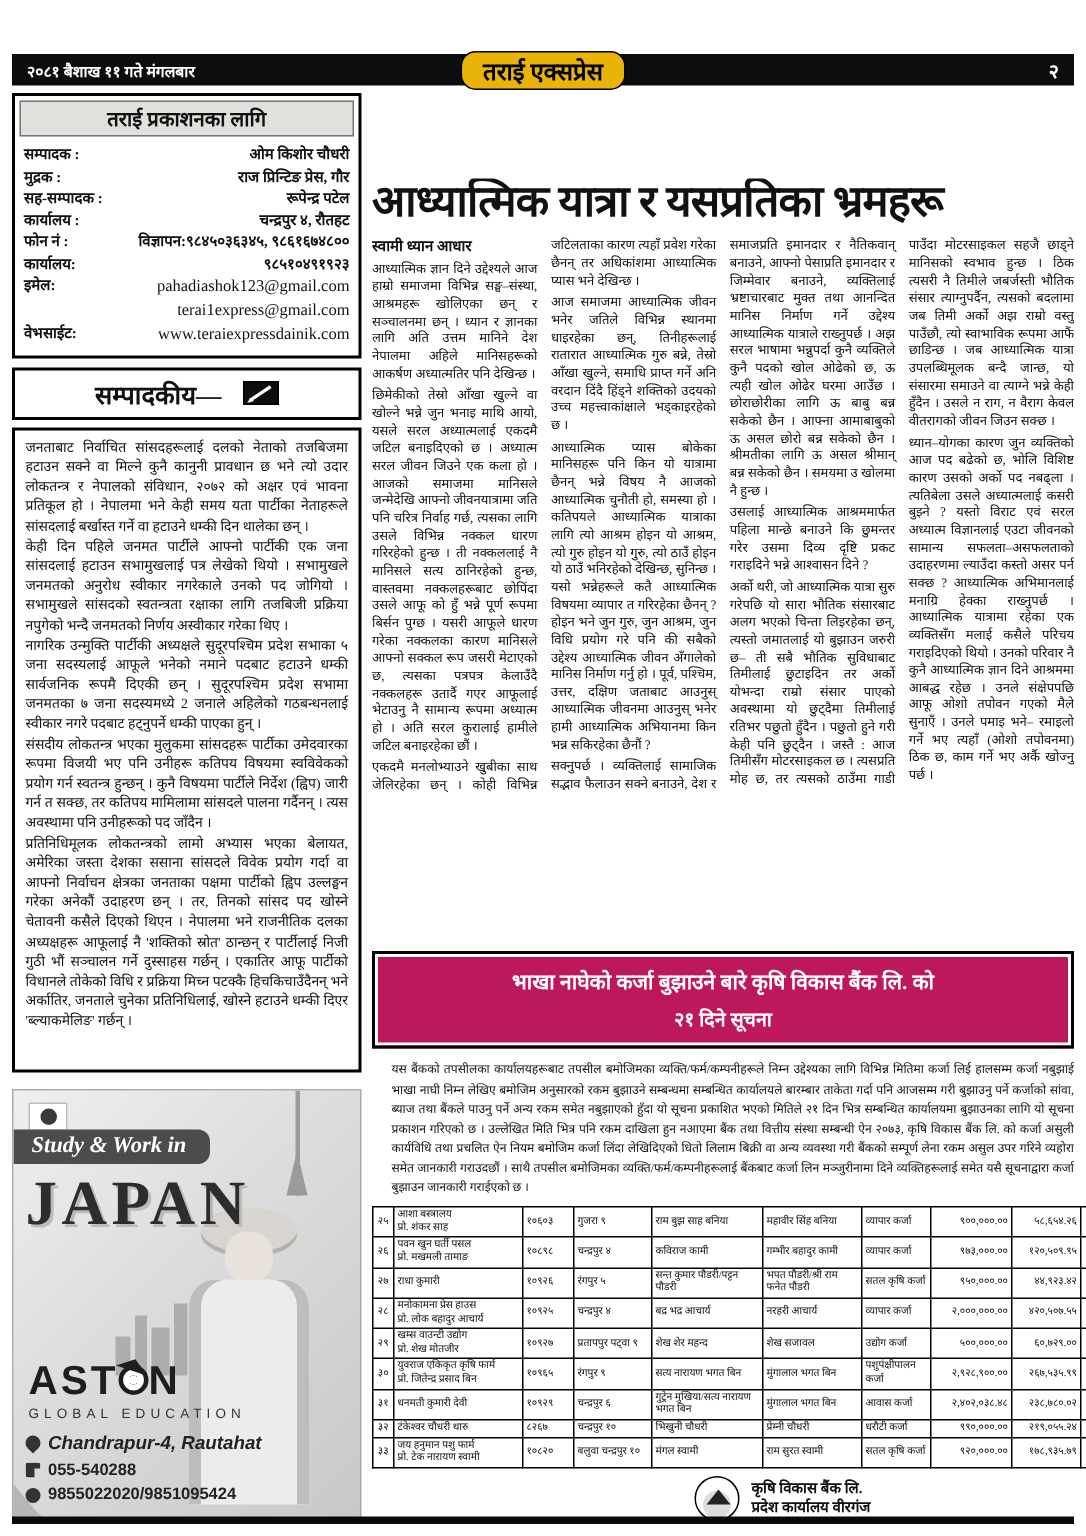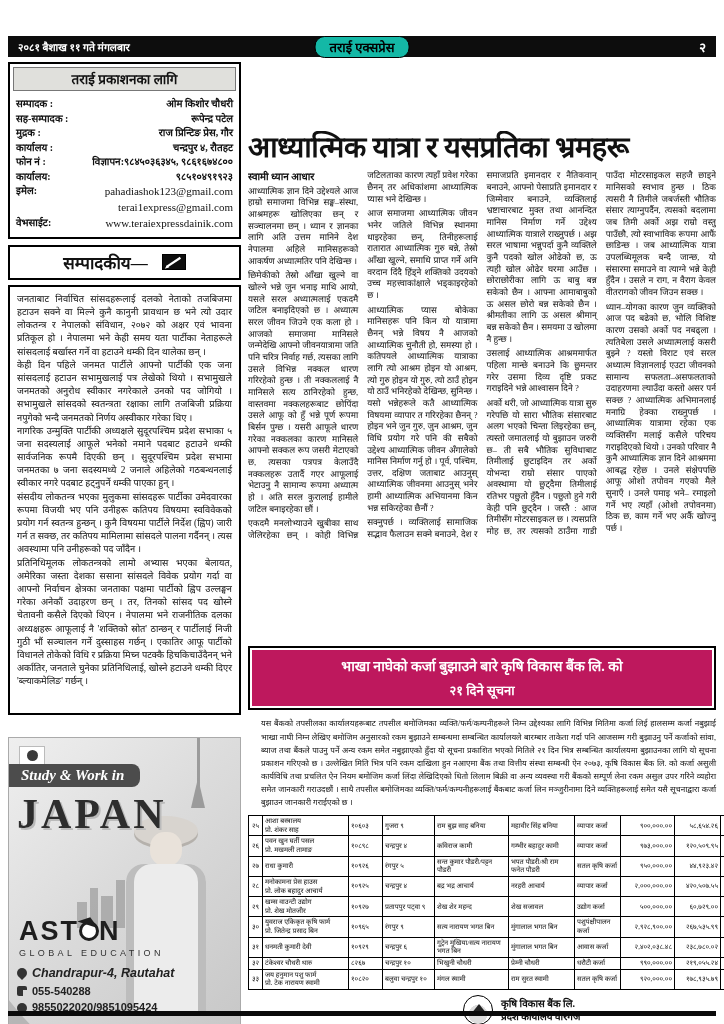--- a/index.html
+++ b/index.html
@@ -6,22 +6,22 @@
   html,body { width:724px; height:1024px; background:#f2f2ee; }
   body { font-family:"Liberation Serif","DejaVu Serif",serif; color:#111; }
   .page { width:724px; height:1024px; background:#ffffff; padding:6px 8px 0 8px; position:relative; overflow:hidden; }
 
   
   .topbar { margin-top:30px; height:21px; background:#0d0d0d; color:#fff;
             display:flex; align-items:center; position:relative; padding:0 10px; }
   .topbar .date { font-size:10.5px; font-weight:bold; }
   .topbar .pagenum { margin-left:auto; font-size:13px; font-weight:bold; }
   .masthead { position:absolute; left:50%; top:50%; transform:translate(-50%,-50%);
-              background:#14b8a6; color:#000; border:1.5px solid #000; border-radius:10px;
-              padding:1px 14px; font-size:13px; font-weight:bold; white-space:nowrap; }
+              background:#eab308; color:#000; border:1.5px solid #000; border-radius:10px;
+              padding:1px 14px; font-size:16px; font-weight:bold; white-space:nowrap; }
 
   
   .content { display:flex; gap:7px; margin-top:5px;align-items:flex-end; }
   .leftcol { width:233px; flex:none; display:flex; flex-direction:column; }
   .maincol { flex:1; min-width:0; }
 
   
   .pub-box { border:2.5px solid #000; }
   .pub-title { margin:3px; background:#e0e0dc; border:1px solid #777; text-align:center;
                font-weight:bold; font-size:13.5px; padding:2px 0; }
@@ -35,21 +35,21 @@
   .ed-label-box { border:2px solid #000; margin-top:6px; display:flex; align-items:center;
                   justify-content:center; gap:14px; padding:4px 0; }
   .ed-label { font-size:17px; font-weight:bold; }
   .pen-icon { width:24px; height:16px; background:#0d0d0d; border:1px solid #000; position:relative; }
   .pen-icon svg { position:absolute; inset:0; }
   .ed-box { border:2px solid #000; margin-top:5px; padding:6px 7px; height:430px; overflow:hidden; }
   .ed-box h2 { font-size:20.5px; text-align:center; letter-spacing:-.5px; margin-bottom:5px; }
   .ed-box p { font-size:9.3px; line-height:1.42; text-align:justify; }
 
   
-  .japan-ad { margin-top:22px; height:288px; position:relative; overflow:hidden;
+  .japan-ad { margin-top:11px; height:288px; position:relative; overflow:hidden;
               background:linear-gradient(135deg,#efefef 0%,#dcdcdc 45%,#c8c8c8 100%); border:1px solid #aaa; }
   .swoosh { position:absolute; left:-80px; top:-180px; width:520px; height:560px; border-radius:50%;
             border:26px solid rgba(120,120,120,.35); }
   .skyline { position:absolute; left:68px; bottom:96px; display:flex; align-items:flex-end; gap:3px; opacity:.55; }
   .skyline i { display:block; background:#8a8a8a; }
   .tower { position:absolute; right:40px; top:0; width:3px; height:70px; background:#9b9b9b; }
   .tower:before { content:""; position:absolute; left:-6px; top:40px; border-left:7px solid transparent;
                   border-right:7px solid transparent; border-bottom:30px solid #9b9b9b; }
   .person { position:absolute; right:14px; top:60px; width:120px; height:230px; }
   .person .hat { position:absolute; left:28px; top:18px; width:64px; height:30px; background:#d8d4cf; border-radius:50%; box-shadow:0 3px 0 #b5b1ac; }
@@ -124,26 +124,26 @@
     <aside class="leftcol">
 
       <div class="pub-box">
         <div class="pub-title">तराई प्रकाशनका लागि</div>
         <div class="pub-rows" id="pub-rows">
             <div class="pub-row">
               <span class="lbl">सम्पादक :</span>
               <span class="val">ओम किशोर चौधरी</span>
             </div>
             <div class="pub-row">
+              <span class="lbl">मुद्रक :</span>
+              <span class="val">राज प्रिन्टिङ प्रेस, गौर</span>
+            </div>
+            <div class="pub-row">
               <span class="lbl">सह-सम्पादक :</span>
               <span class="val">रूपेन्द्र पटेल</span>
-            </div>
-            <div class="pub-row">
-              <span class="lbl">मुद्रक :</span>
-              <span class="val">राज प्रिन्टिङ प्रेस, गौर</span>
             </div>
             <div class="pub-row">
               <span class="lbl">कार्यालय :</span>
               <span class="val">चन्द्रपुर ४, रौतहट</span>
             </div>
             <div class="pub-row">
               <span class="lbl">फोन नं :</span>
               <span class="val">विज्ञापन:९८४५०३६३४५, ९८६१६७४८००</span>
             </div>
             <div class="pub-row">

